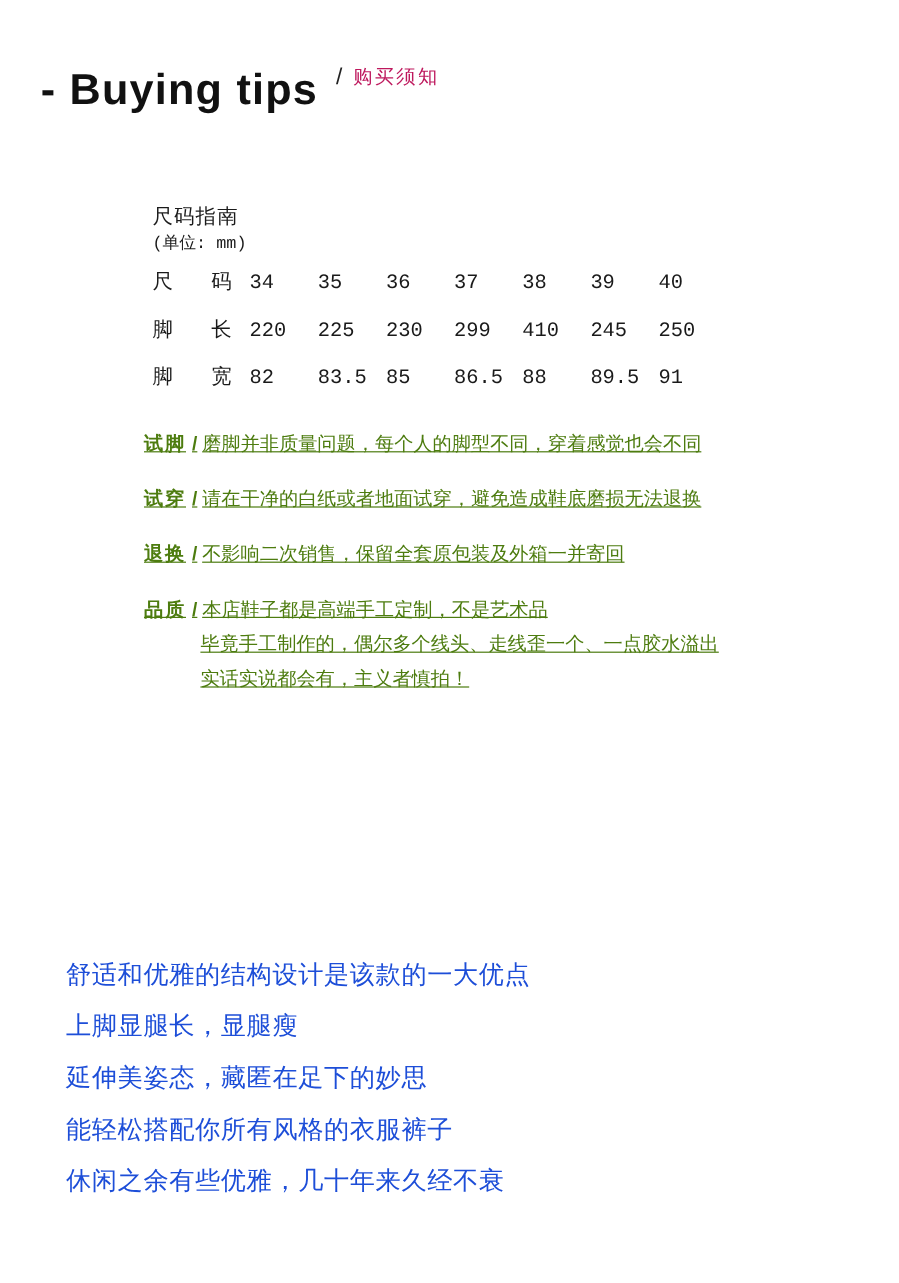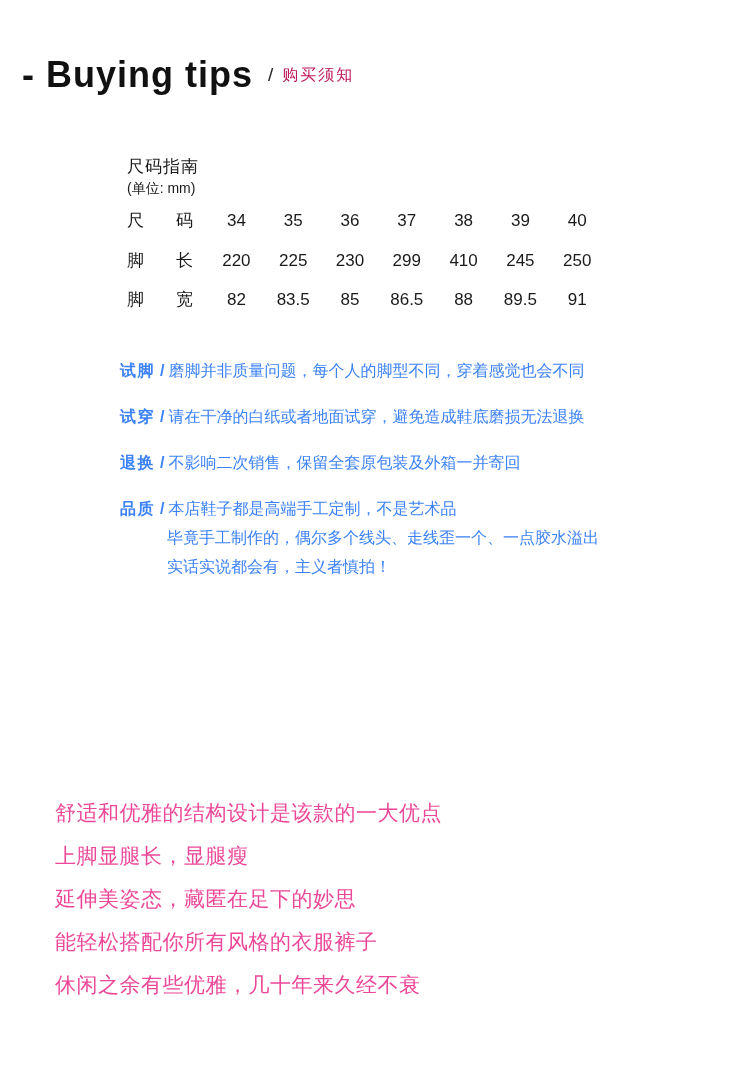--- a/index.html
+++ b/index.html
@@ -7,54 +7,54 @@
     width: 749px; height: 1069px;
     background: #ffffff;
     font-family: "Liberation Sans", "DejaVu Sans", sans-serif;
     color: #1a1a1a;
     position: relative;
     overflow: hidden;
   }
 
   
   .header {
-    position: absolute; left: 22px; top: 54px;
-    display: flex; align-items: center;
+    position: absolute; left: 34px; top: 54px;
+    display: flex; align-items: flex-start;
     white-space: nowrap;
   }
   .h-title { font-size: 36px; font-weight: bold; letter-spacing: 1px; color: #111; }
   .h-sep   { font-size: 19px; color: #222; margin: 0 9px 0 15px; }
   .h-sub   { font-size: 16px; color: #be185d; letter-spacing: 2px; }
 
   
-  .size-guide { position: absolute; left: 127px; top: 156px; }
+  .size-guide { position: absolute; left: 127px; top: 172px; font-family: Liberation Mono, monospace; }
   .sg-title { font-size: 17px; letter-spacing: 1px; line-height: 22px; font-weight: 500; }
   .sg-unit  { font-size: 14px; line-height: 17px; margin-top: 2px; font-weight: 500; }
   .sg-table { margin-top: 14px; }
   .sg-row {
     display: grid;
     grid-template-columns: 81px repeat(7, 56.8px);
     height: 39.5px;
     font-size: 17px;
     font-weight: 500;
     align-items: start;
     line-height: 19px;
   }
   .sg-label { width: 66px; display: flex; justify-content: space-between; }
-  .sg-cell  { text-align: center; }
+  .sg-cell  { }
 
   
-  .notes { position: absolute; left: 120px; top: 361px; font-size: 16px; color: #3b82f6; }
+  .notes { position: absolute; left: 120px; top: 361px; font-size: 16px; color: #4d7c0f; text-decoration: underline; }
   .note { line-height: 19px; margin-bottom: 27px; white-space: nowrap; }
   .note-label { font-weight: bold; letter-spacing: 1.5px; }
   .note-sep { font-weight: bold; margin: 0 4px 0 5px; }
   .note-extra { line-height: 19px; margin: 10px 0 0 47px; white-space: nowrap; }
 
   
-  .highlights { position: absolute; left: 55px; top: 801px; color: #ec4899; }
+  .highlights { position: absolute; left: 55px; top: 801px; color: #1d4ed8; }
   .hl-line { font-size: 21px; line-height: 24px; margin-bottom: 19px; letter-spacing: 0.5px; white-space: nowrap; }
 </style>
 </head>
 <body>
 
 <div class="page">
 
   <div class="header">
     <span class="h-title">- Buying tips</span>
     <span class="h-sep">/</span>

